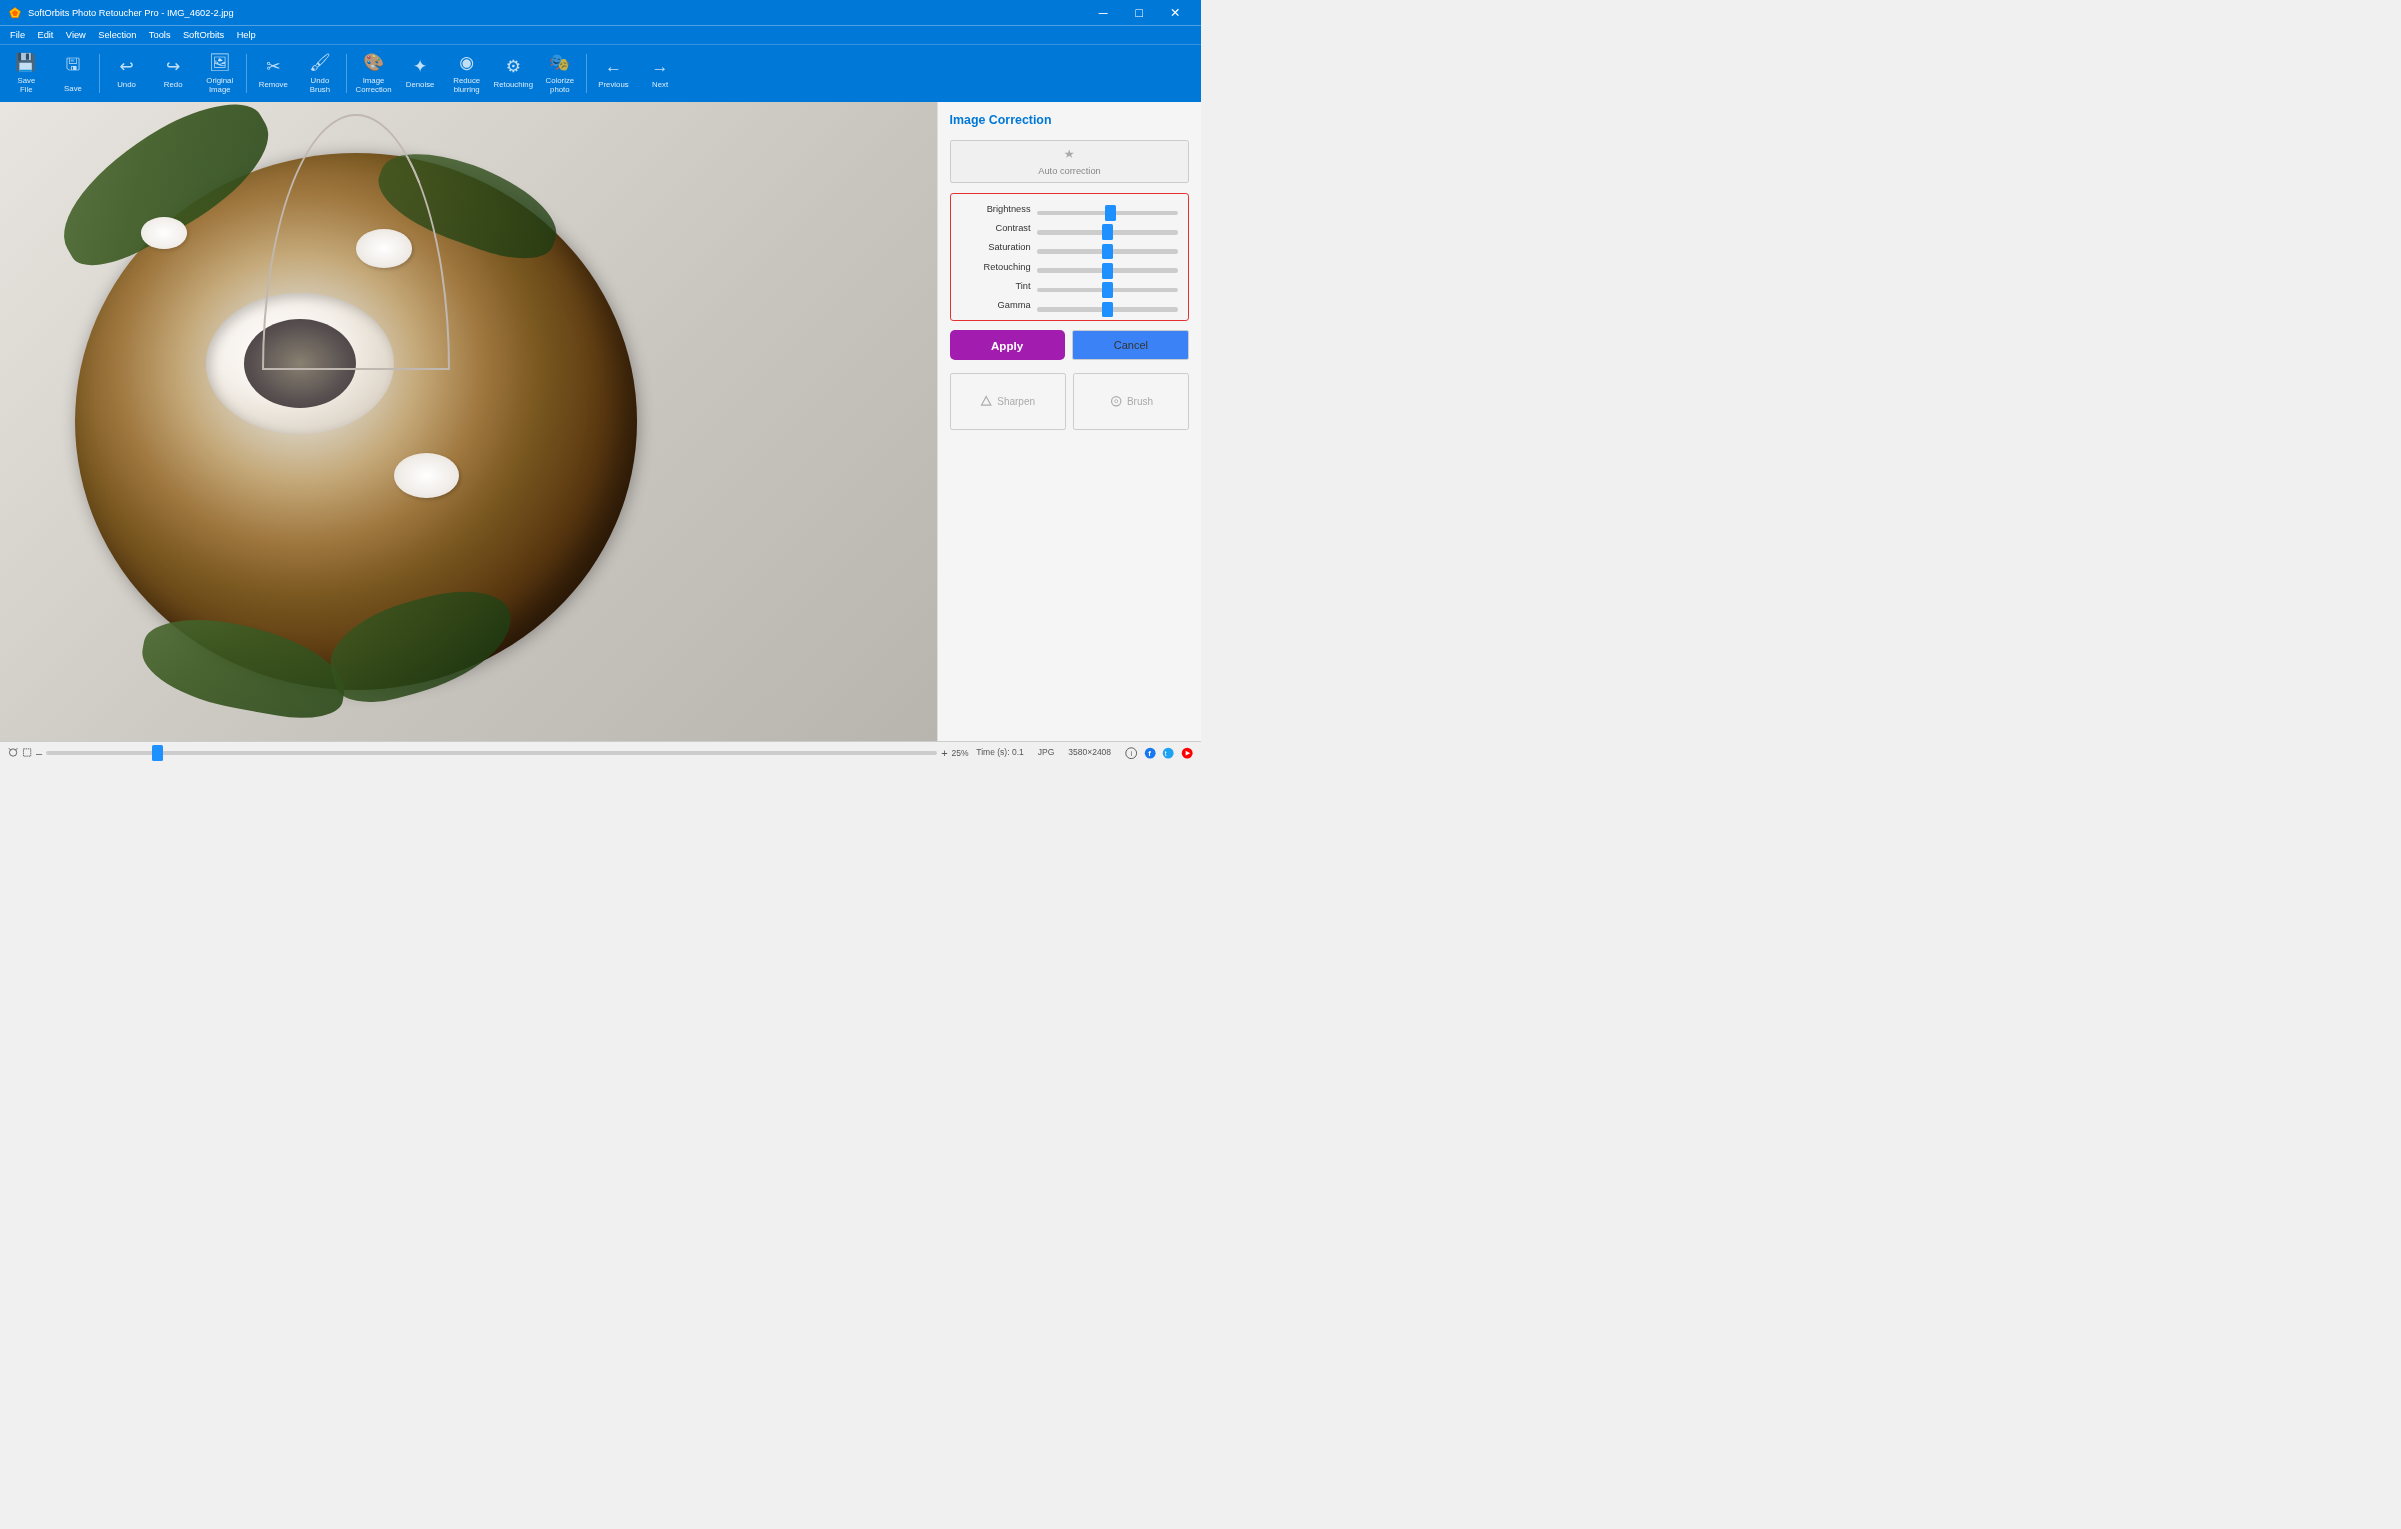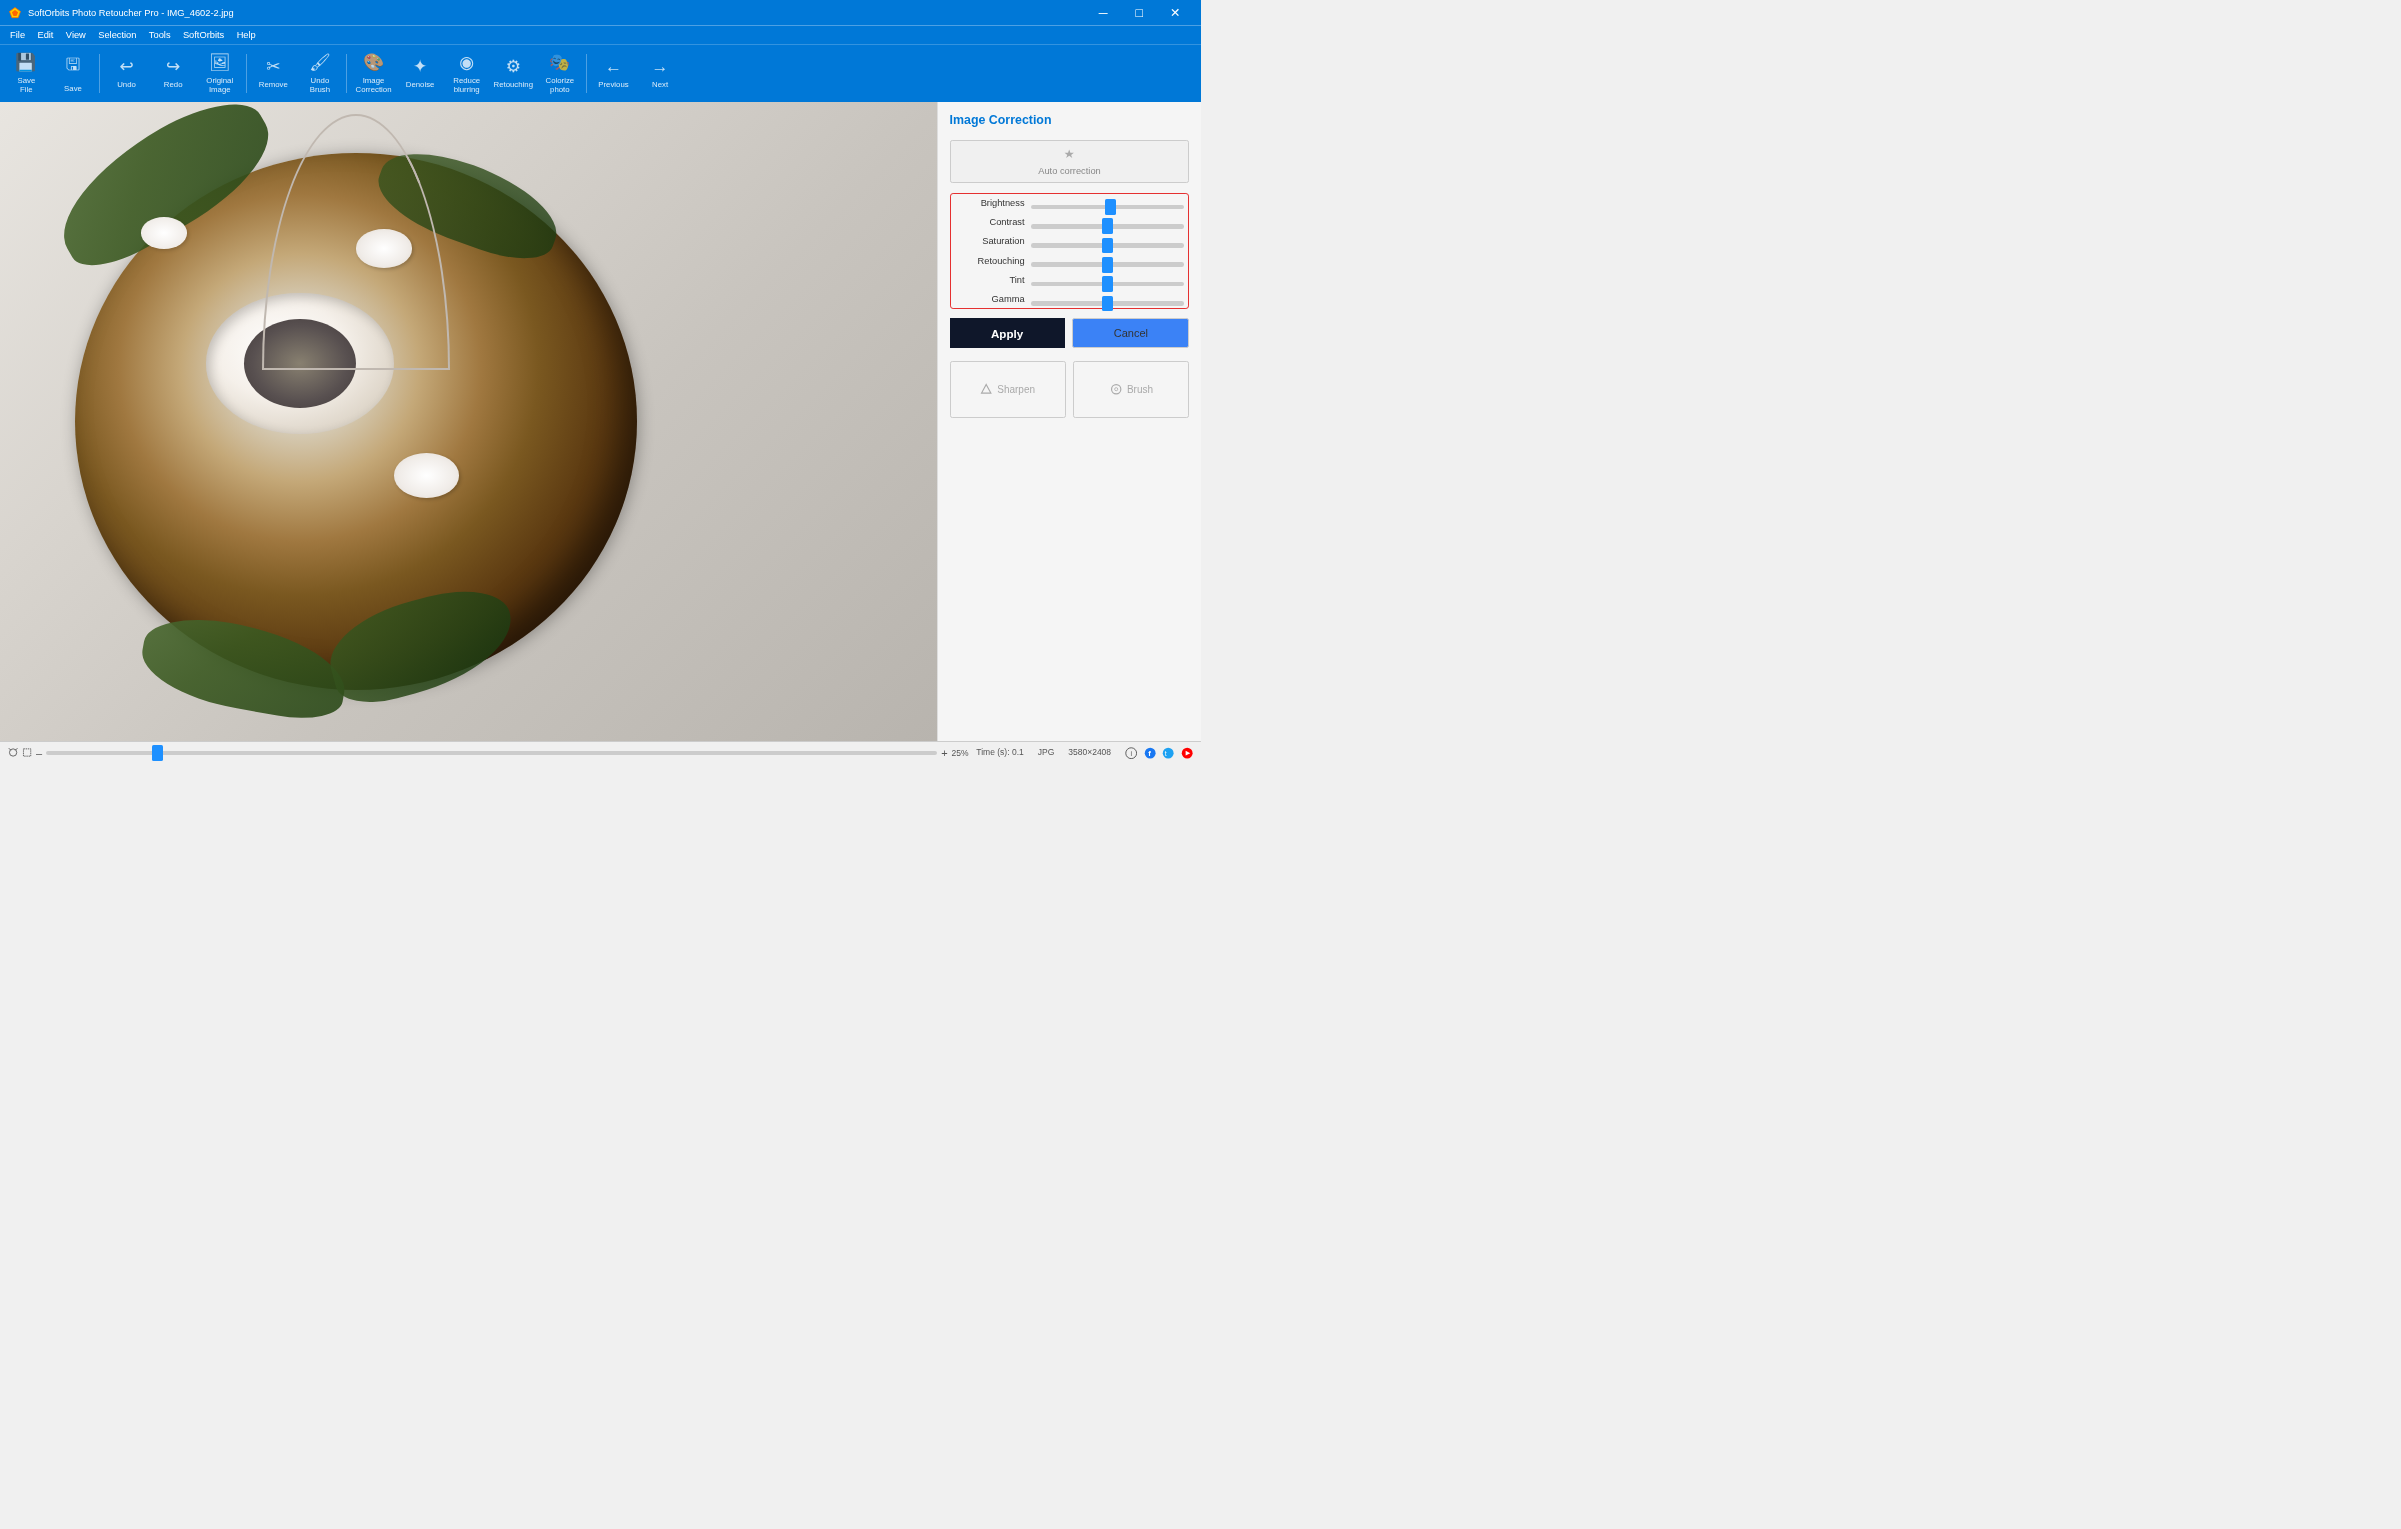--- a/index.html
+++ b/index.html
@@ -95,21 +95,21 @@
       display: flex; align-items: center; justify-content: center; gap: 6.2px;
       width: 100%; padding: 6.2px 9.3px;
       background: #f0f0f0; border: 0.8px solid #ccc;
       border-radius: 2.3px; cursor: pointer; font-size: 9.3px; color: #888; flex-direction: column;
     }
 
     
     .sliders-box {
       border: 1.6px solid #e53030;
       border-radius: 3.1px;
-      padding: 4px;
+      padding: 10px;
       display: flex; flex-direction: column; gap: 9.3px;
     }
 
     .slider-row {
       display: flex; align-items: center; gap: 6.2px;
     }
     .slider-label {
       width: 70px; text-align: right; font-size: 9.3px; color: #333; flex-shrink: 0;
     }
     .slider-track {
@@ -133,22 +133,22 @@
       background: #1e90ff;
       border-radius: 1.6px; cursor: pointer; border: none;
     }
 
     
     .btns-row {
       display: flex; gap: 7.8px;
     }
     .btn-apply {
       flex: 1; padding: 7.8px;
-      background: #0f172a; border: none; color: white;
-      font-size: 11.6px; font-weight: 700; border-radius: 0; cursor: pointer;
+      background: #a21caf; border: none; color: white;
+      font-size: 11.6px; font-weight: 700; border-radius: 5px; cursor: pointer;
     }
     .btn-cancel {
       flex: 1; padding: 7.8px;
       background: #3b82f6; border: 0.8px solid #ccc; color: #333;
       font-size: 11px; border-radius: 2.3px; cursor: pointer;
     }
 
     
     .sharpen-row {
       display: flex; gap: 7.8px; margin-top: 3.9px;

